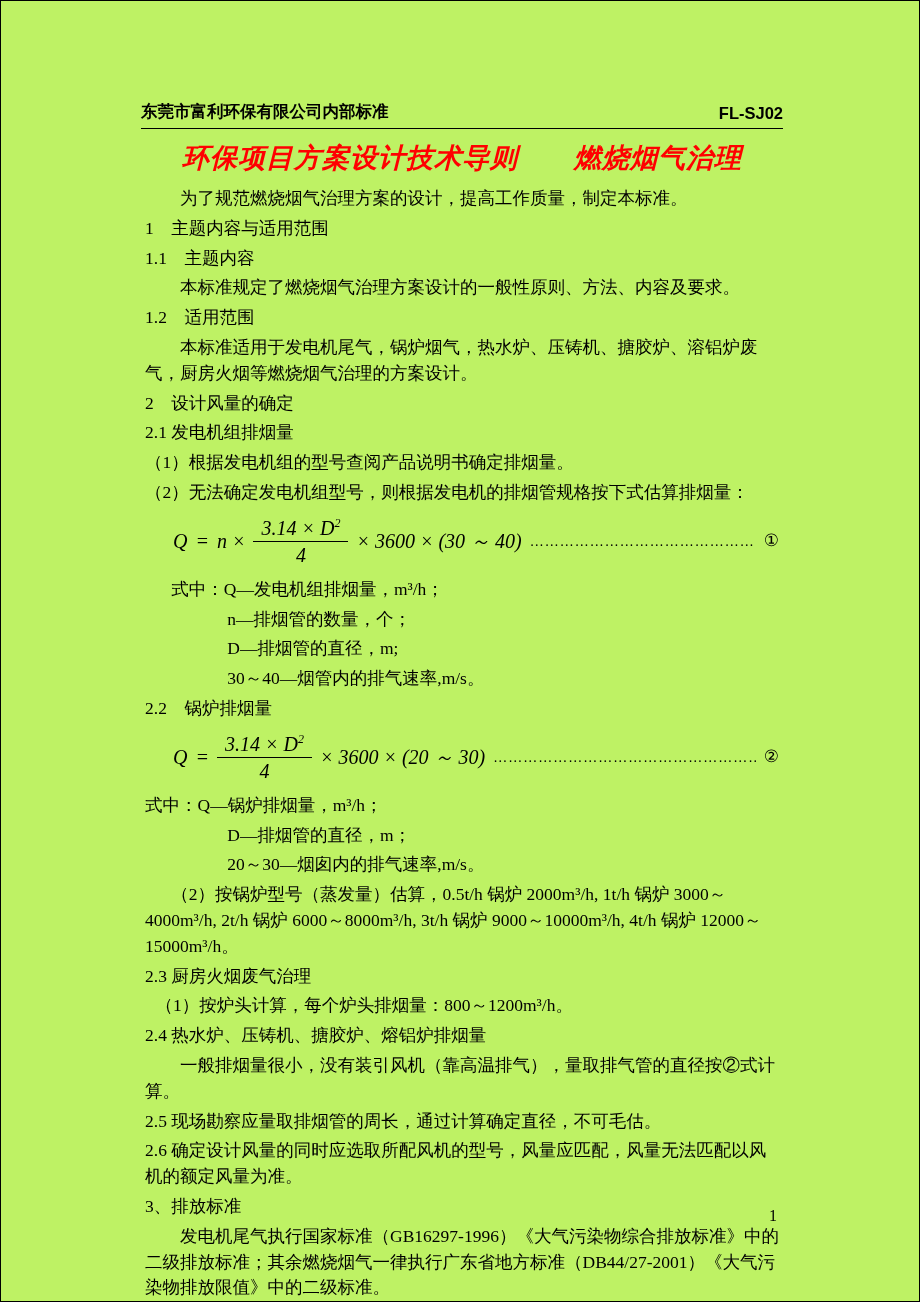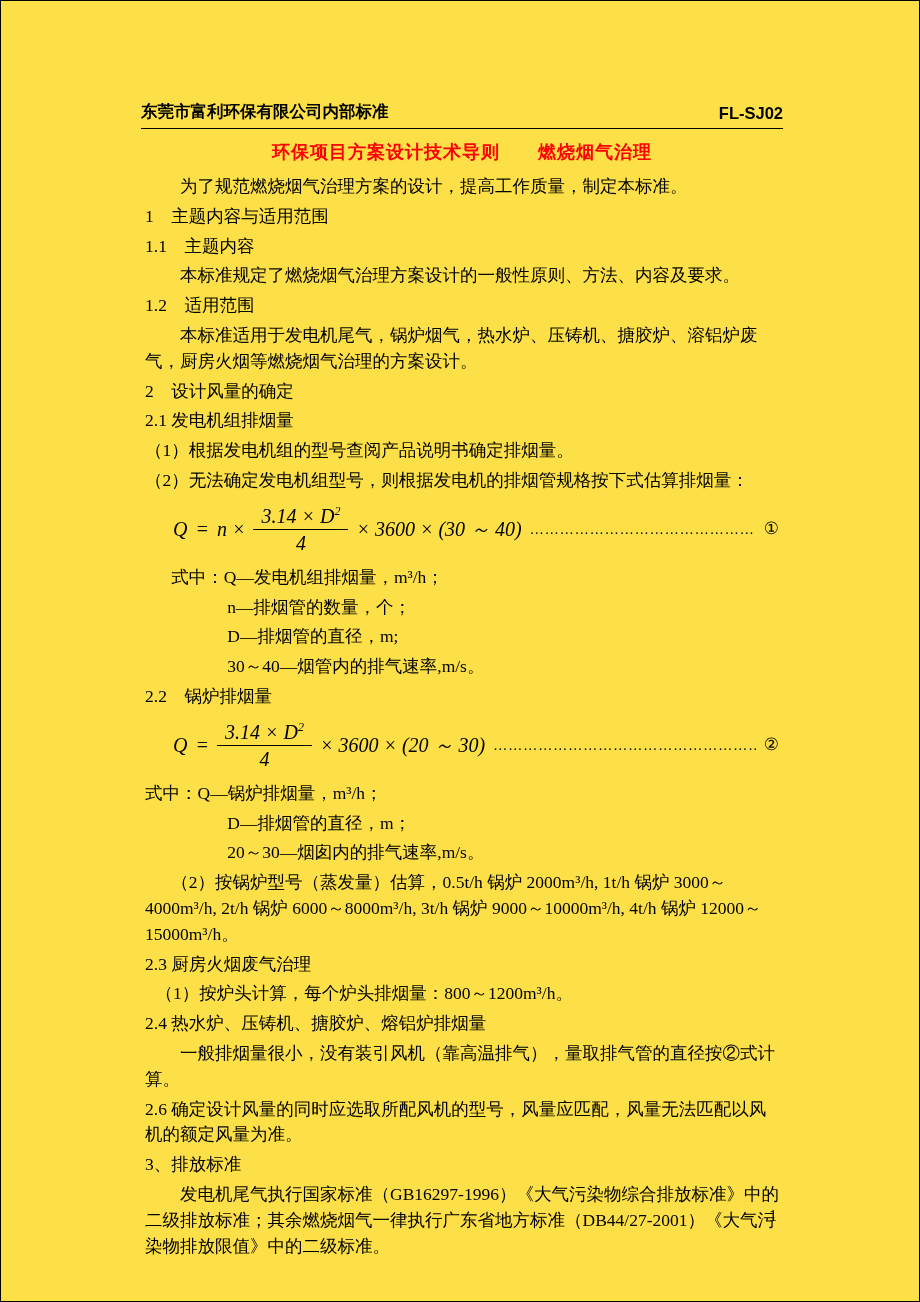--- a/index.html
+++ b/index.html
@@ -1,31 +1,32 @@
 <!DOCTYPE html>
 <html><head>
 <meta charset="utf-8">
 <style>
   html,body { margin:0; padding:0; background:#ffffff; }
   body { font-family:"Liberation Serif", serif; color:#000; }
   .page {
     width:920px; height:1302px; box-sizing:border-box;
-    background:#fde047; border:1px solid #000; position:relative;
+    background:#bef264; border:1px solid #000; position:relative;
     padding:100px 136px 0 140px;
   }
   .doc-header {
     display:flex; justify-content:space-between; align-items:flex-end;
     font-family:"Liberation Sans", sans-serif;
     font-weight:bold; font-size:16.5px;
     border-bottom:1px solid #000; padding-bottom:5px;
   }
   .doc-title {
     text-align:center; color:#ff0000; font-weight:bold;
-    font-size:18px; margin:11px 0 10px 0; letter-spacing:1px;
+    font-size:27px; margin:11px 0 10px 0; letter-spacing:1px;
     font-family:"Liberation Sans", sans-serif;
+    font-style:italic;
   }
   .content { font-size:17.5px; line-height:25.8px; }
   .content p, .content h3, .content h4 { margin:4px; font-size:17.5px; font-weight:normal; }
   .b { font-weight:bold; }
   .ind2 { text-indent:2em; }
   .ind15 { text-indent:1.5em; }
   .ind1 { text-indent:1em; }
   .ind05 { text-indent:0.6em; }
   .sub { padding-left:4.7em; }
   .formula {
@@ -103,20 +104,21 @@
     <p>式中：Q—锅炉排烟量，m³/h；</p>
     <p class="sub">D—排烟管的直径，m；</p>
     <p class="sub">20～30—烟囱内的排气速率,m/s。</p>
     <p class="ind15">（2）按锅炉型号（蒸发量）估算，0.5t/h 锅炉 2000m³/h, 1t/h 锅炉 3000～4000m³/h, 2t/h 锅炉 6000～8000m³/h, 3t/h 锅炉 9000～10000m³/h, 4t/h 锅炉 12000～15000m³/h。</p>
 
     <h4 class="b">2.3 厨房火烟废气治理</h4>
     <p class="ind05">（1）按炉头计算，每个炉头排烟量：800～1200m³/h。</p>
 
     <h4>2.4 热水炉、压铸机、搪胶炉、熔铝炉排烟量</h4>
     <p class="ind2">一般排烟量很小，没有装引风机（靠高温排气），量取排气管的直径按②式计算。</p>
+    <p>2.5 现场勘察应量取排烟管的周长，通过计算确定直径，不可毛估。</p>
     <p>2.6 确定设计风量的同时应选取所配风机的型号，风量应匹配，风量无法匹配以风机的额定风量为准。</p>
 
     <h3 class="b">3、排放标准</h3>
     <p class="ind2">发电机尾气执行国家标准（GB16297-1996）《大气污染物综合排放标准》中的二级排放标准；其余燃烧烟气一律执行广东省地方标准（DB44/27-2001）《大气污染物排放限值》中的二级标准。</p>
 
   </div>
 
   <div class="page-number">1</div>
 
 </div>

